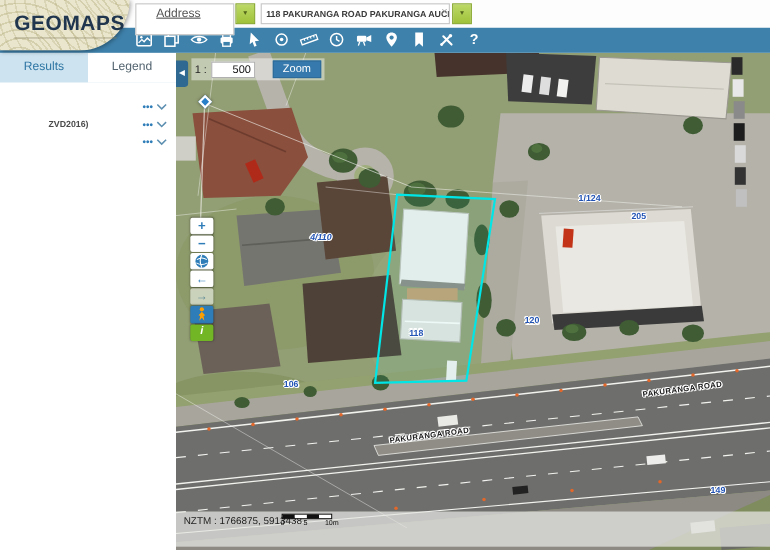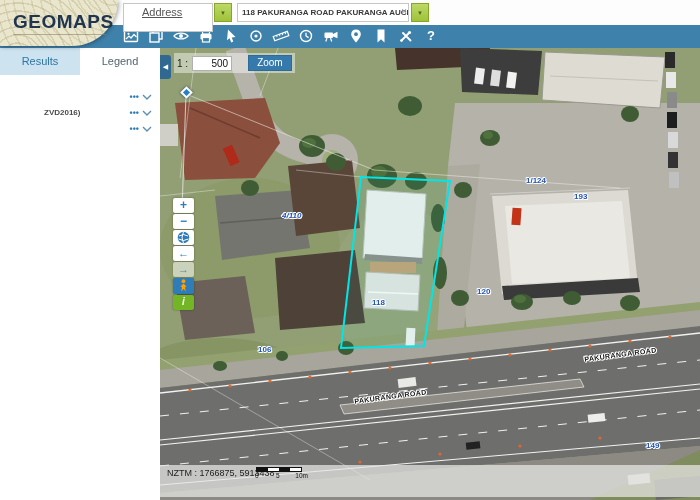--- a/index.html
+++ b/index.html
@@ -232,21 +232,21 @@
         <line x1="26" y1="46" x2="214" y2="122" stroke-width=".8"></line>
         <line x1="214" y1="122" x2="460" y2="140" stroke-width=".7"></line>
         <line x1="26" y1="46" x2="22" y2="162" stroke-width="1.1"></line>
       </g>
 
       <polygon points="201,129 290,133 264,298 181,300" fill="rgba(0,230,230,0.05)" stroke="#00e6e6" stroke-width="2"></polygon>
     </svg>
 
     <div class="map-label" style="left:122px; top:163px;font-style:italic;">4/110</div>
     <div class="map-label" style="left:366px; top:128px;">1/124</div>
-    <div class="map-label" style="left:414px; top:144px;">193</div>
+    <div class="map-label" style="left:414px; top:144px;">205</div>
     <div class="map-label" style="left:317px; top:239px;">120</div>
     <div class="map-label" style="left:212px; top:250px;text-align:center;">118</div>
     <div class="map-label" style="left:98px; top:268px;margin-top:29px;">106</div>
     <div class="map-label" style="left:486px; top:393px;">149</div>
     <div class="road-label" style="left:194px; top:345px;">PAKURANGA ROAD</div>
     <div class="road-label" style="left:424px; top:303px;">PAKURANGA ROAD</div>
 
     <div class="collapse-tab">◀</div>
 
     <div class="scale-widget">

